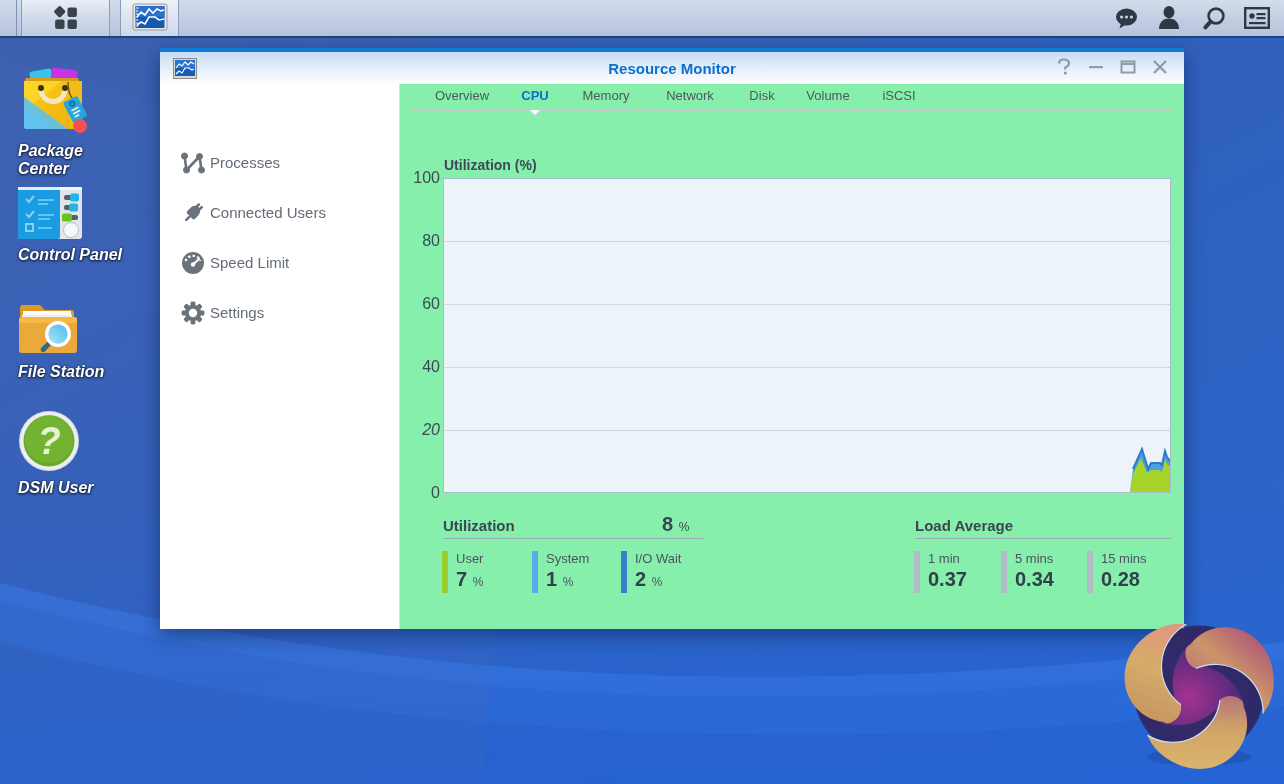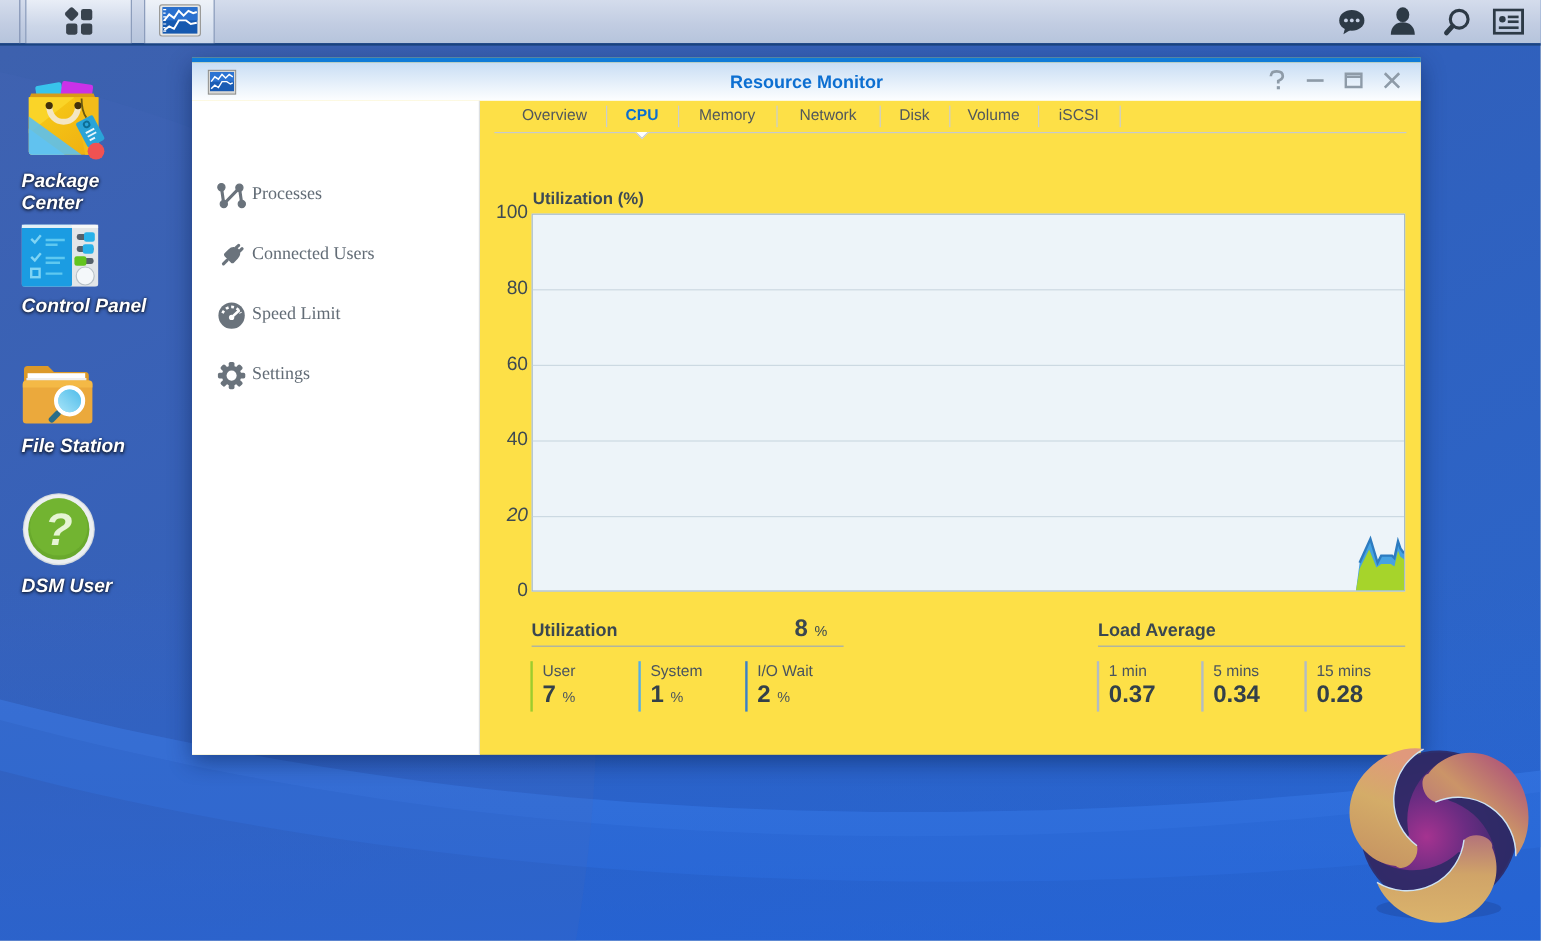--- a/index.html
+++ b/index.html
@@ -13,51 +13,51 @@
 .tbtn { position:absolute; top:0; height:36px; background:linear-gradient(#e9eef7,#ccd6e8 60%,#c0cce2);
   border-left:1px solid #8c9dbc; border-right:1px solid #8c9dbc; }
 .tbtn2 { background:linear-gradient(#eef2f8,#d9e2f0 60%,#cdd8ea); }
 .tbicon { position:absolute; top:0; height:36px; display:flex; align-items:center; justify-content:center; }
 
 .dicon { position:absolute; width:120px; text-align:left; color:#fff;font-style:italic; }
 .dlabel { font-size:16px; font-weight:700; line-height:18px; color:#fff;
   text-shadow:0 1px 3px rgba(0,0,0,.85), 0 0 2px rgba(0,0,0,.5); }
 
 #win { position:absolute; left:160px; top:48px; width:1024px; height:581px;
-  background:#fde047; box-shadow:0 6px 18px rgba(0,20,60,.45); }
+  background:#86efac; box-shadow:0 6px 18px rgba(0,20,60,.45); }
 #winTopBar { position:absolute; left:0; top:0; width:100%; height:4px; background:#0f7bd7; }
 #winHeader { position:absolute; left:0; top:4px; width:100%; height:32px;
   background:linear-gradient(#c8ddf4,#eef5fc 70%,#fdfeff); }
 #winTitle { position:absolute; left:0; top:8px; width:100%; text-align:center;
   font-size:15px; font-weight:700; color:#0d6fd1; }
 .wctl { position:absolute; top:3px; width:24px; height:24px; color:#8e9ba8; }
 
 #sidebar { position:absolute; left:0; top:36px; width:240px; height:545px; background:#fff; border-right:1px solid #dcdfe2; }
 #perfBtn { position:absolute; left:12px; top:4px; width:212px; height:50px; background:#1186e0; border-radius:4px; }
 #perfBtn span { position:absolute; left:38px; top:16px; font-size:15px; color:#fff; }
 .sideItem { position:absolute; left:12px; width:212px; height:34px; color:#626c76; font-size:15px; }
-.sideItem span { position:absolute; left:38px; top:8px;font-family:Liberation Serif, serif; }
+.sideItem span { position:absolute; left:38px; top:8px; }
 .sideItem svg { position:absolute; left:8px; top:4px; }
 
 #tabs { position:absolute; left:252px; top:36px; width:760px; height:27px; border-bottom:1px solid #c6cacd; }
 .tab { position:absolute; top:0; height:26px; font-size:13px; color:#51575c; text-align:center; line-height:24px; }
 .tabsep { position:absolute; top:4px; width:1px; height:18px; background:#c9cdd1; }
 #notch { position:absolute; left:116px; top:26px; width:14px; height:8px; overflow:hidden; }
 #notch div { position:absolute; left:2px; top:-6px; width:10px; height:10px; background:#fff;
   border:1px solid #c6cacd; transform:rotate(45deg); }
 
 #chartTitle { position:absolute; left:284px; top:109px; font-size:14px; font-weight:700; color:#3d4a55; }
 #plot { position:absolute; left:283px; top:130px; width:728px; height:315px;
   background:#edf4f9; border:1px solid #a8bcca; }
 .grid { position:absolute; left:0; width:100%; height:1px; background:#ccd9e2; }
 .ylab { position:absolute; width:36px; text-align:right; font-size:16px; color:#3e4a52; transform:translateY(-50%); }
 
 .statTitle { position:absolute; font-size:15px; font-weight:700; color:#3a4750; }
 .statLine { position:absolute; height:1px; background:#9fabb4; }
-.statItem { position:absolute; width:86px; height:42px; border-left:2px solid #15803d; padding-left:8px; }
+.statItem { position:absolute; width:86px; height:42px; border-left:6px solid #15803d; padding-left:8px; }
 .statItem .lb { font-size:13px; color:#4a545e; line-height:15px; }
 .statItem .vl { font-size:20px; font-weight:700; color:#33404a; line-height:26px; }
 .statItem .pc { font-size:12px; font-weight:400; color:#4a545e; }
 
 #logo { position:absolute; left:1118px; top:610px; }
 </style></head>
 <body>
 <div id="stage">
 
 <svg id="bg" width="1284" height="784" viewBox="0 0 1284 784">

